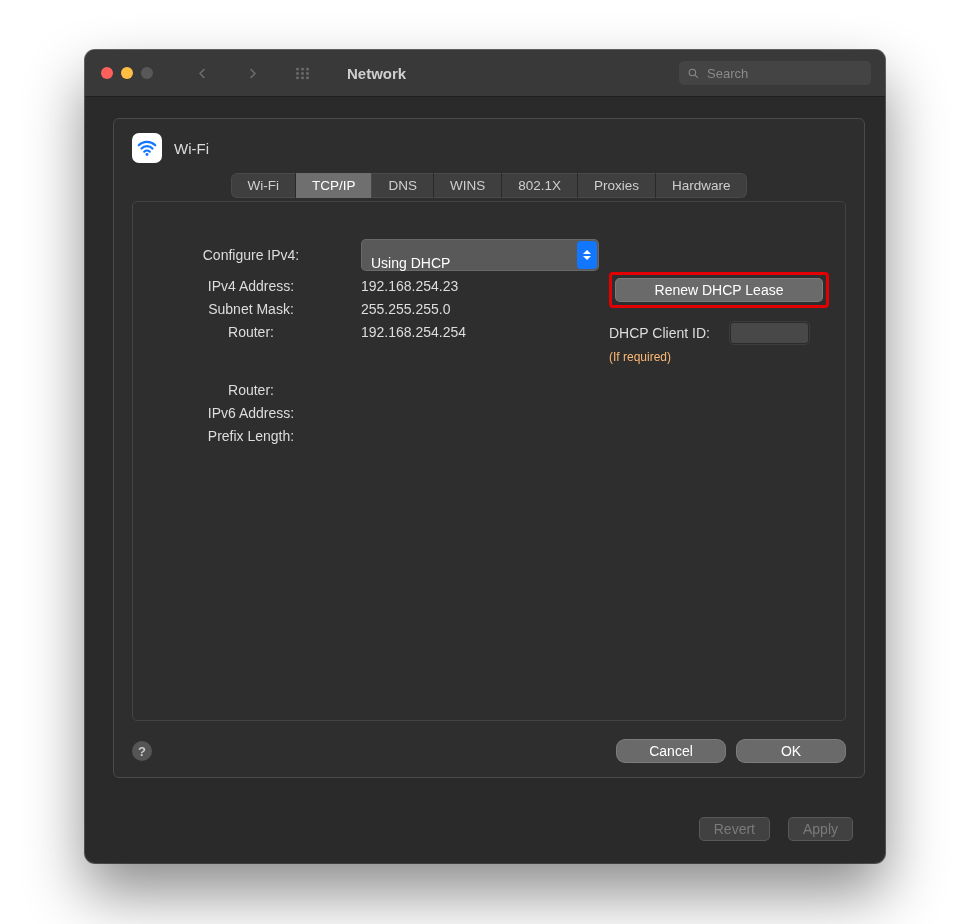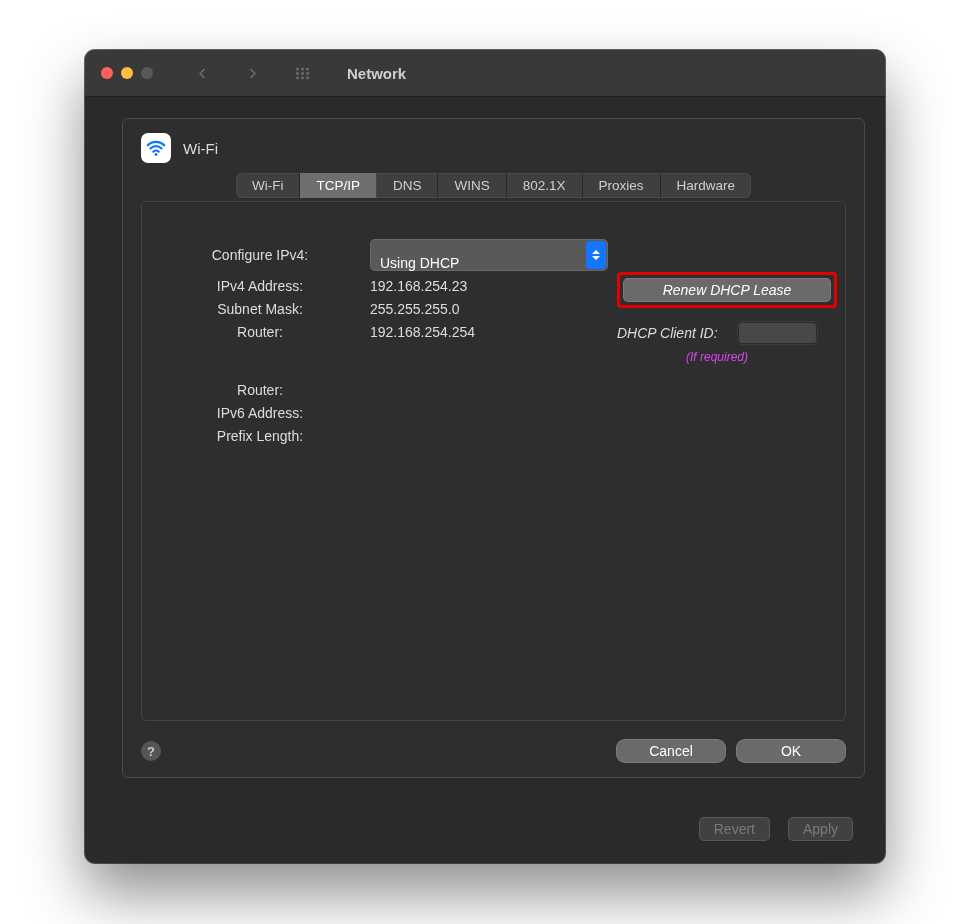--- a/index.html
+++ b/index.html
@@ -60,22 +60,21 @@
   .search{
     width:176px;height:24px;border-radius:5px;
     background:#444;display:flex;align-items:center;gap:7px;
     padding:0 8px;color:var(--dim);
     font-size:13px;
   }
   .search svg{width:13px;height:13px;stroke:var(--dim);fill:none;stroke-width:2;}
   
   .content{
     position:absolute;left:0;right:0;top:46px;bottom:0;
-    padding:22px 20px 18px 16px;
-    margin-left:21px;
+    padding:22px 20px 18px 28px;
   }
   .sheet{
     position:relative;
     height:660px;
     border:1px solid var(--panel-border);
     border-radius:6px;
     background:var(--panel);
     padding:14px 18px 14px 18px;
     box-sizing:border-box;
   }
@@ -123,41 +122,41 @@
     background:var(--blue);border-radius:4px;
     display:flex;flex-direction:column;align-items:center;justify-content:center;gap:0;
   }
   .select .caret::before,.select .caret::after{
     content:"";width:0;height:0;border-left:4px solid transparent;border-right:4px solid transparent;
   }
   .select .caret::before{border-bottom:4px solid #fff;margin-bottom:2px;}
   .select .caret::after{border-top:4px solid #fff;}
   
   .dhcp-block{
-    position:absolute;right:28px;top:70px;width:200px;
-    font-size:13px;color:#ccc;font-style:italic;
+    position:absolute;right:36px;top:70px;width:200px;
+    font-size:13px;color:#ccc;
   }
   .btn{
     all:unset;cursor:pointer;display:inline-flex;align-items:center;justify-content:center;
     background:#6a6a6a;border-radius:5px;height:24px;padding:0 15px;color:#fff;font-size:14px;
     box-shadow:inset 0 0 0 1px rgba(255,255,255,.12);
   }
   .renew{
     width:178px;height:24px;
   }
   .renew-wrap{
     border:3px solid #e20000;border-radius:4px;padding:3px;display:inline-block;
   }
   .dhcp-id-row{display:flex;align-items:center;margin-top:14px;gap:20px;justify-content:flex-end;}
   .dhcp-id-label{font-size:14px;white-space:nowrap;color:#ddd;}
   .text-input{
     background:var(--field-dark);border-radius:4px;height:22px;width:178px;
     box-shadow:inset 0 0 0 1px rgba(0,0,0,.4),0 0 0 1px rgba(255,255,255,.07);
   }
-  .hint{font-size:12px;color:#d946ef;text-align:center;margin-top:6px;}
+  .hint{font-size:12px;color:#fdba74;margin-top:6px;}
   
   .sheet-footer{
     position:absolute;left:18px;right:18px;bottom:14px;
     display:flex;align-items:center;gap:10px;
   }
   .help{
     width:20px;height:20px;border-radius:50%;background:#555;color:#ccc;font-size:13px;
     display:flex;align-items:center;justify-content:center;font-weight:600;
   }
   .sheet-footer .spacer{flex:1;}
@@ -197,20 +196,27 @@
         <rect x="2" y="10" width="4" height="4"></rect>
           <rect x="10" y="10" width="4" height="4"></rect>
           <rect x="18" y="10" width="4" height="4"></rect>
         <rect x="2" y="17" width="4" height="4"></rect>
           <rect x="10" y="17" width="4" height="4"></rect>
           <rect x="18" y="17" width="4" height="4"></rect>
       </svg>
     </div>
     <div class="title">Network</div>
     <div class="spacer"></div>
+    <div class="search">
+      <svg viewBox="0 0 24 24">
+          <circle cx="10" cy="10" r="6"></circle>
+          <line x1="20" y1="20" x2="15" y2="15"></line>
+        </svg>
+      <span>Search</span>
+    </div>
   </div>
 
   <div class="content">
     <div class="sheet">
 
       <div class="sheet-header">
         <div class="wifi-icon">
           <svg viewBox="0 0 24 24">
               <path d="M3 9c5-5 13-5 18 0" fill="none" stroke="#1276ff" stroke-width="2.4" stroke-linecap="round"></path>
               <path d="M6 12.5c3.3-3.3 8.7-3.3 12 0" fill="none" stroke="#1276ff" stroke-width="2.4" stroke-linecap="round"></path>

